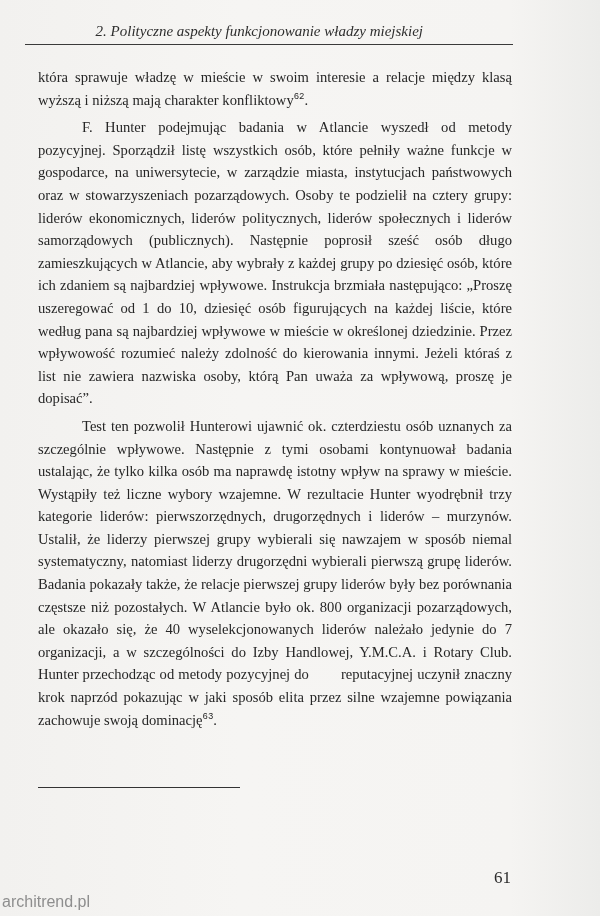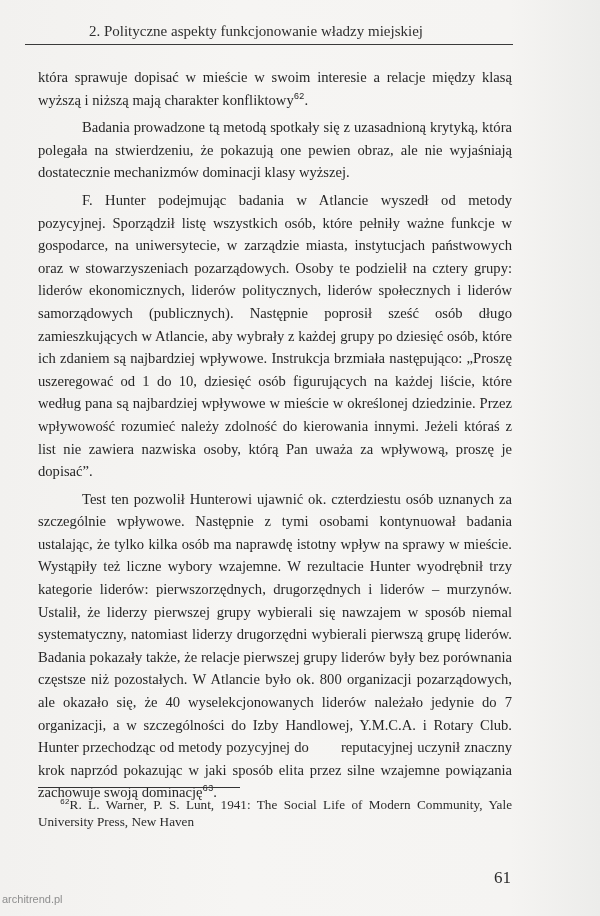--- a/index.html
+++ b/index.html
@@ -29,20 +29,21 @@
       top: 16px;
       width: 488px;
       height: 28px;
       border-bottom: 1px solid #3a3a3a;
     }
     .running-head-text {
       position: absolute;
       right: 90px;
       top: 7px;
       font-family: "Liberation Serif", serif;
+      font-style: italic;
       font-size: 15px;
       color: #2e2e2e;
       white-space: nowrap;
     }
     .body-text {
       position: absolute;
       left: 38px;
       top: 66px;
       width: 474px;
       font-family: "Liberation Serif", serif;
@@ -104,45 +105,43 @@
       top: 868px;
       font-family: "Liberation Serif", serif;
       font-size: 17px;
       color: #2b2b2b;
     }
     .watermark {
       position: absolute;
       left: 2px;
       top: 893px;
       font-family: "Liberation Sans", sans-serif;
-      font-size: 11px;
+      font-size: 16px;
       color: #8e8e8e;
     }
   </style>
 </head>
 <body>
 
 <div class="page">
 
   <div class="running-head">
     <span class="running-head-text">2. Polityczne aspekty funkcjonowanie władzy miejskiej</span>
   </div>
 
   <div class="body-text">
-    <p class="first"><span>która sprawuje dopisać w mieście w swoim interesie a relacje między klasą wyższą i niższą mają charakter konfliktowy</span><sup>62</sup><span>.</span></p>
+    <p class="first"><span>która sprawuje władzę w mieście w swoim interesie a relacje między klasą wyższą i niższą mają charakter konfliktowy</span><sup>62</sup><span>.</span></p>
 
-    <p class="indent">Badania prowadzone tą metodą spotkały się z uzasadnioną krytyką, która polegała na stwierdzeniu, że pokazują one pewien obraz, ale nie wyjaśniają dostatecznie mechanizmów dominacji klasy wyższej.</p>
 
     <p class="indent">F. Hunter podejmując badania w Atlancie wyszedł od metody pozycyjnej. Sporządził listę wszystkich osób, które pełniły ważne funkcje w gospodarce, na uniwersytecie, w zarządzie miasta, instytu­cjach państwowych oraz w stowarzyszeniach pozarządowych. Osoby te podzielił na cztery grupy: liderów ekonomicznych, liderów poli­tycznych, liderów społecznych i liderów samorządowych (publicz­nych). Następnie poprosił sześć osób długo zamieszkujących w Atlancie, aby wybrały z każdej grupy po dziesięć osób, które ich zdaniem są najbardziej wpływowe. Instrukcja brzmiała następująco: „Proszę uszeregować od 1 do 10, dziesięć osób figurujących na każdej liście, które według pana są najbardziej wpływowe w mieście w określonej dziedzinie. Przez wpływowość rozumieć należy zdolność do kierowania innymi. Jeżeli któraś z list nie zawiera nazwiska osoby, którą Pan uważa za wpływową, proszę je dopisać”.</p>
 
     <p class="indent"><span>Test ten pozwolił Hunterowi ujawnić ok. czterdziestu osób uznanych za szczególnie wpływowe. Następnie z tymi osobami konty­nuował badania ustalając, że tylko kilka osób ma naprawdę istotny wpływ na sprawy w mieście. Wystąpiły też liczne wybory wzajemne. W rezultacie Hunter wyodrębnił trzy kategorie liderów: pierwszorzęd­nych, drugorzędnych i liderów – murzynów. Ustalił, że liderzy pierwszej grupy wybierali się nawzajem w sposób niemal systema­tyczny, natomiast liderzy drugorzędni wybierali pierwszą grupę liderów. Badania pokazały także, że relacje pierwszej grupy liderów były bez porównania częstsze niż pozostałych. W Atlancie było ok. 800 organizacji pozarządowych, ale okazało się, że 40 wyselekcjonowanych liderów należało jedynie do 7 organizacji, a w szczególności do Izby Handlowej, Y.M.C.A. i Rotary Club. Hunter przechodząc od metody pozycyjnej do </span><span class="bold">reputacyjnej</span><span> uczynił znaczny krok naprzód pokazując w jaki sposób elita przez silne wzajemne powiązania zachowuje swoją dominację</span><sup>63</sup><span>.</span></p>
   </div>
 
   <div class="footnote-rule"></div>
 
   <div class="footnotes">
-    <p><sup>62</sup><span>R. L. Warner, P. S. Lunt, 1941: The Social Life of Modern Community, Yale University Press, New Haven</span></p>
   </div>
 
   <div class="page-number">61</div>
 
   <div class="watermark">architrend.pl</div>
 </div>
 
 </body></html>

